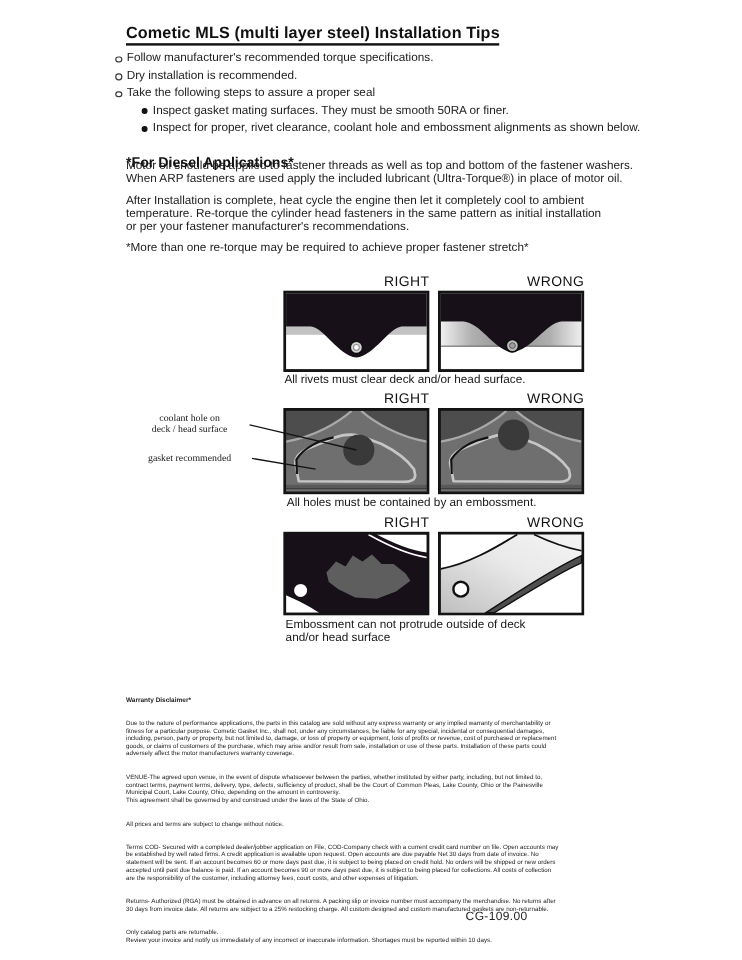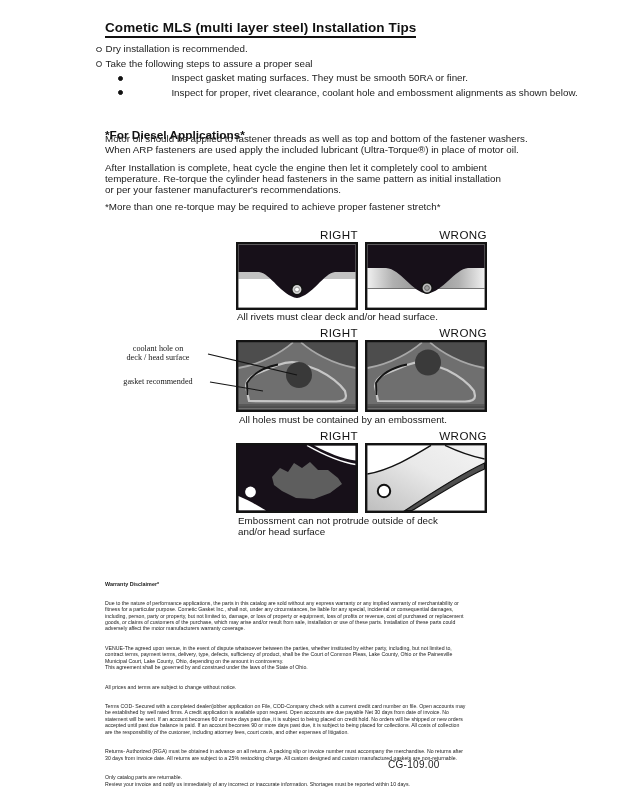--- a/index.html
+++ b/index.html
@@ -10,21 +10,21 @@
   .abs{position:absolute;}
 
   .title{
     left:105px;top:20px;font-size:13.5px;font-weight:bold;color:#111;
     border-bottom:2px solid #111;padding-bottom:1px;display:inline-block;letter-spacing:.1px;
   }
 
   .bullets{left:96px;top:42px;width:490px;}
   .bullet-row{display:flex;align-items:flex-start;font-size:9.8px;line-height:14.5px;color:#1c1c1c;}
   .bullet-marker{flex:none;width:3.6px;height:3.6px;border:1px solid #3a3a3a;border-radius:50%;margin:4.6px 4px 0 0;background:#fff;}
-  .bullet-row.sub{padding-left:22px;gap:44px;}
+  .bullet-row.sub{padding-left:22px;}
   .bullet-row.sub .bullet-marker{background:#111;border-color:#111;width:3.4px;height:3.4px;}
 
   .diesel-heading{left:105px;top:115px;font-size:11.8px;font-weight:bold;color:#111;margin-top:13px;}
   .body-p{left:105px;width:452px;font-size:9.8px;line-height:11px;white-space:pre-line;color:#1c1c1c;}
   .p1{top:133px;}
   .p2{top:162px;}
   .note{top:201px;}
 
   .fig-label{width:122px;text-align:right;font-size:11.6px;color:#111;letter-spacing:.4px;}
   .fig-caption{font-size:9.8px;line-height:10.5px;color:#161616;white-space:pre-line;}
@@ -44,20 +44,24 @@
   .page-number{left:388px;top:759px;font-size:10px;color:#222;letter-spacing:.3px;}
 </style>
 </head>
 <body>
 
 <div class="page">
 
   <div class="abs title">Cometic MLS (multi layer steel) Installation Tips</div>
 
   <div class="abs bullets">
+    <div class="bullet-row">
+      <span class="bullet-marker"></span>
+      <span>Follow manufacturer's recommended torque specifications.</span>
+    </div>
     <div class="bullet-row">
       <span class="bullet-marker"></span>
       <span>Dry installation is recommended.</span>
     </div>
     <div class="bullet-row">
       <span class="bullet-marker"></span>
       <span>Take the following steps to assure a proper seal</span>
     </div>
     <div class="bullet-row sub">
       <span class="bullet-marker"></span>

